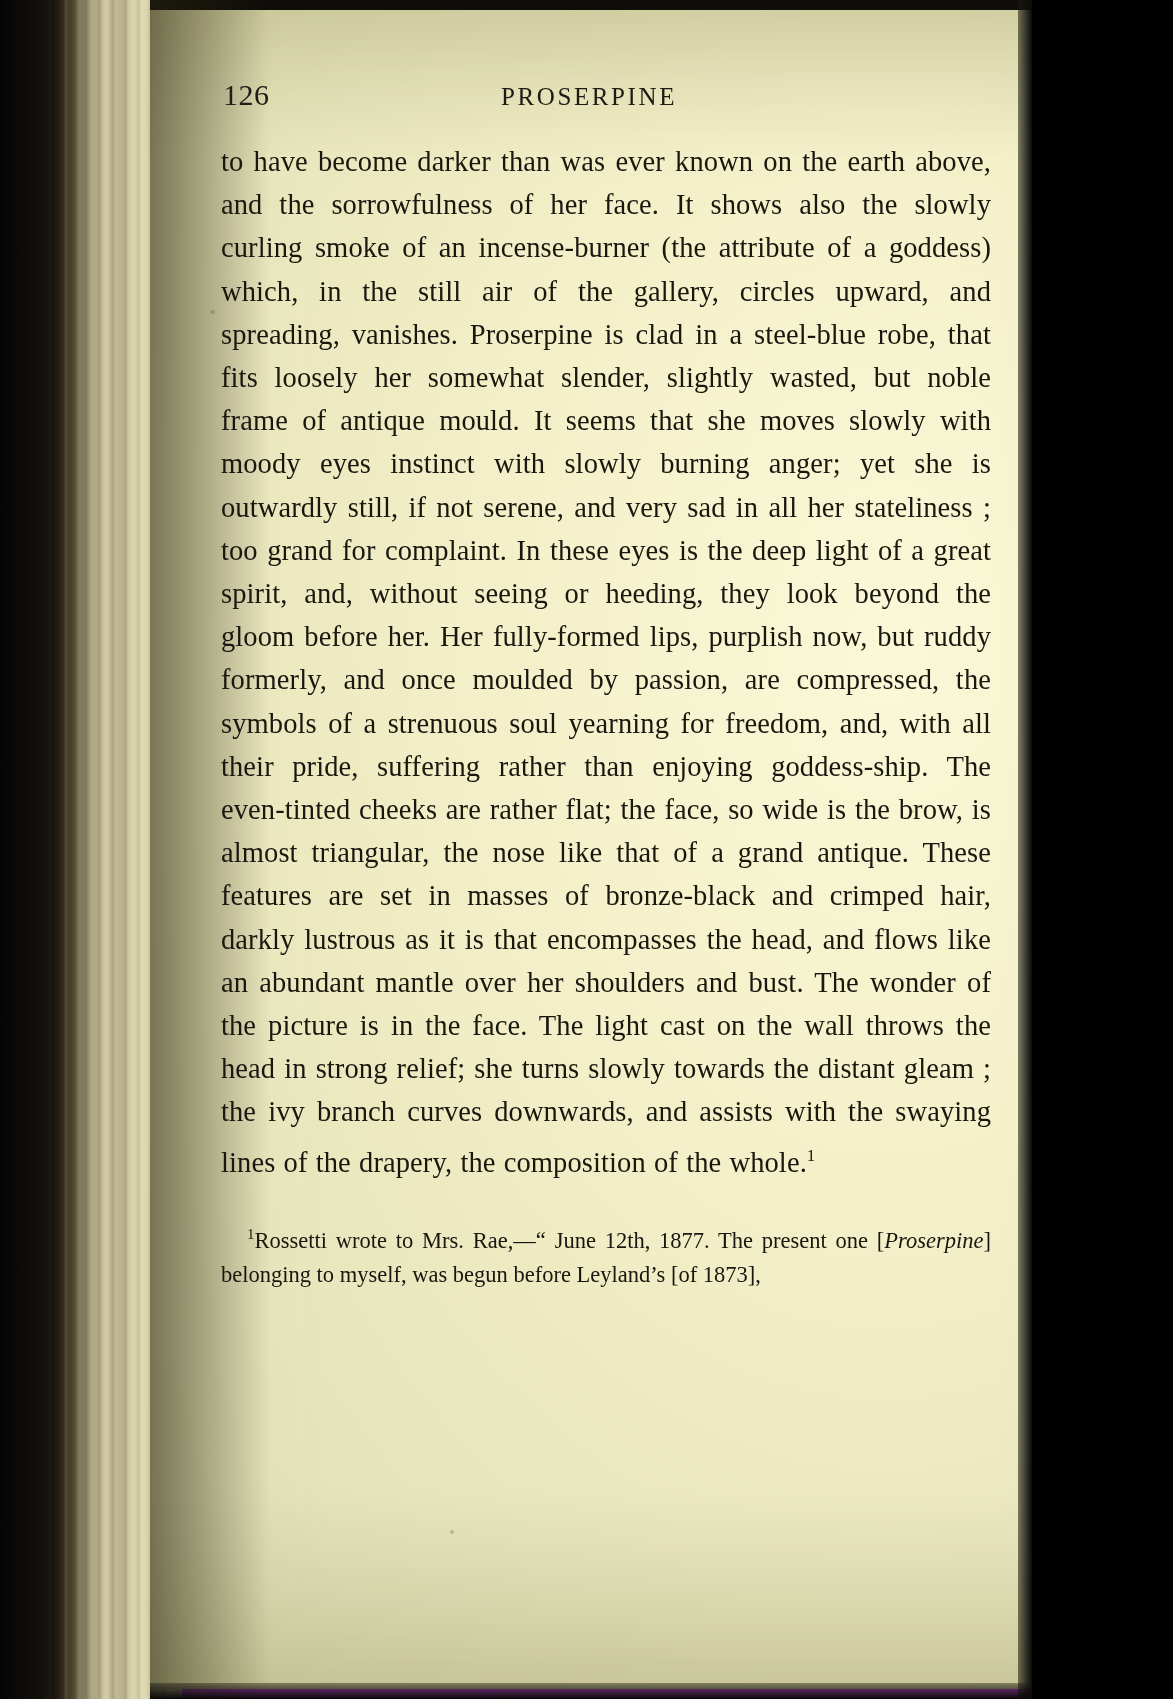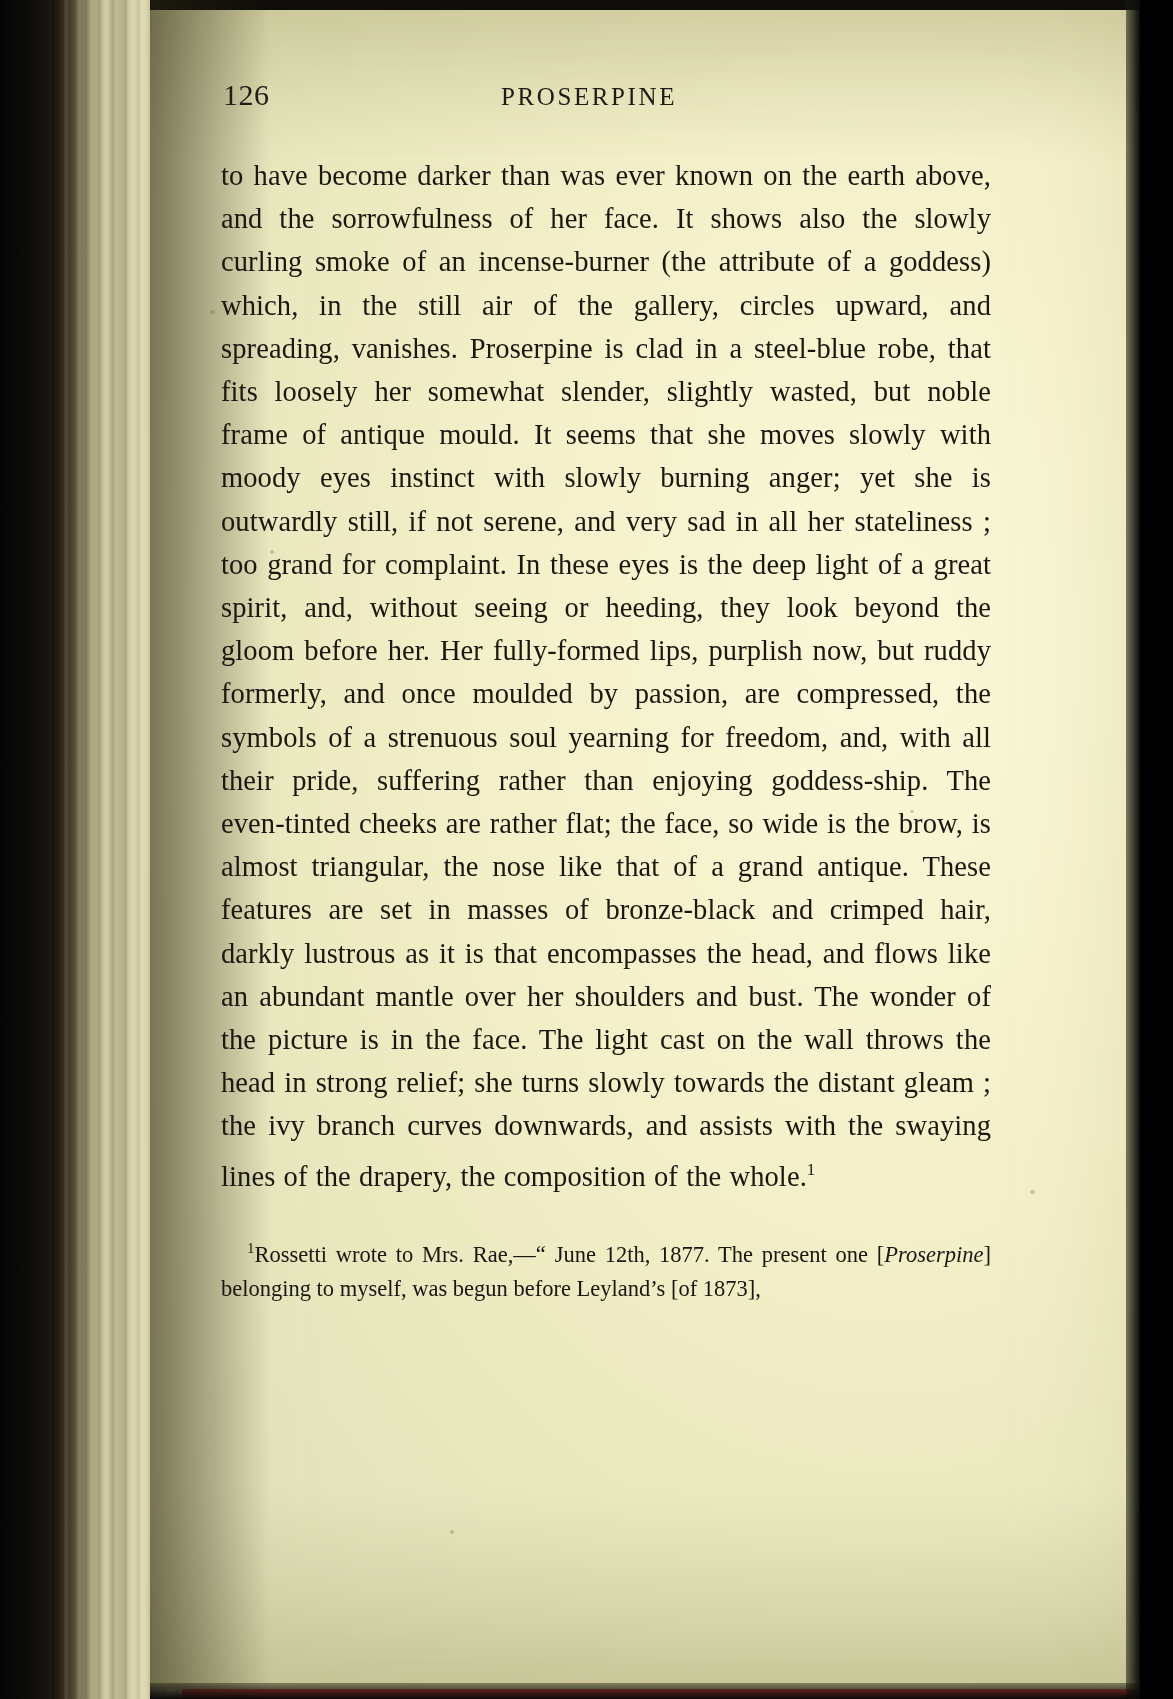--- a/index.html
+++ b/index.html
@@ -2,24 +2,24 @@
 <html><head>
 <meta charset="utf-8">
 <style>
   html, body {
     margin: 0;
     padding: 0;
     background: #000;
   }
   #page {
     position: relative;
-    width: 1140px;
+    width: 1032px;
     height: 1699px;
     overflow: hidden;
-    background: #ef4444;
+    background: #d946ef;
     font-family: "Liberation Serif", serif;
     text-decoration: underline;
   }
 
   
   .gutter-dark {
     position: absolute;
     left: 0; top: 0;
     width: 90px; height: 1699px;
     background: linear-gradient(to right, #050505 0%, #12100c 45%, #2a2518 75%, #4a402a 100%);
@@ -117,21 +117,21 @@
   .running-head {
     position: absolute;
     left: 280px;
     top: 13px;
     font-size: 25px;
     letter-spacing: 2.6px;
     color: #1c1b14;
     font-family: "Liberation Serif", serif;
   }
   .body-text {
-    margin-top: 26px;
+    margin-top: 12px;
     font-size: 28.5px;
     line-height: 43.2px;
     text-align: justify;
     text-justify: inter-word;
     color: #18180f;
     letter-spacing: 0.1px;
     word-spacing: 1px;
     font-family: "Liberation Serif", serif;
   }
   .body-text .sup {

